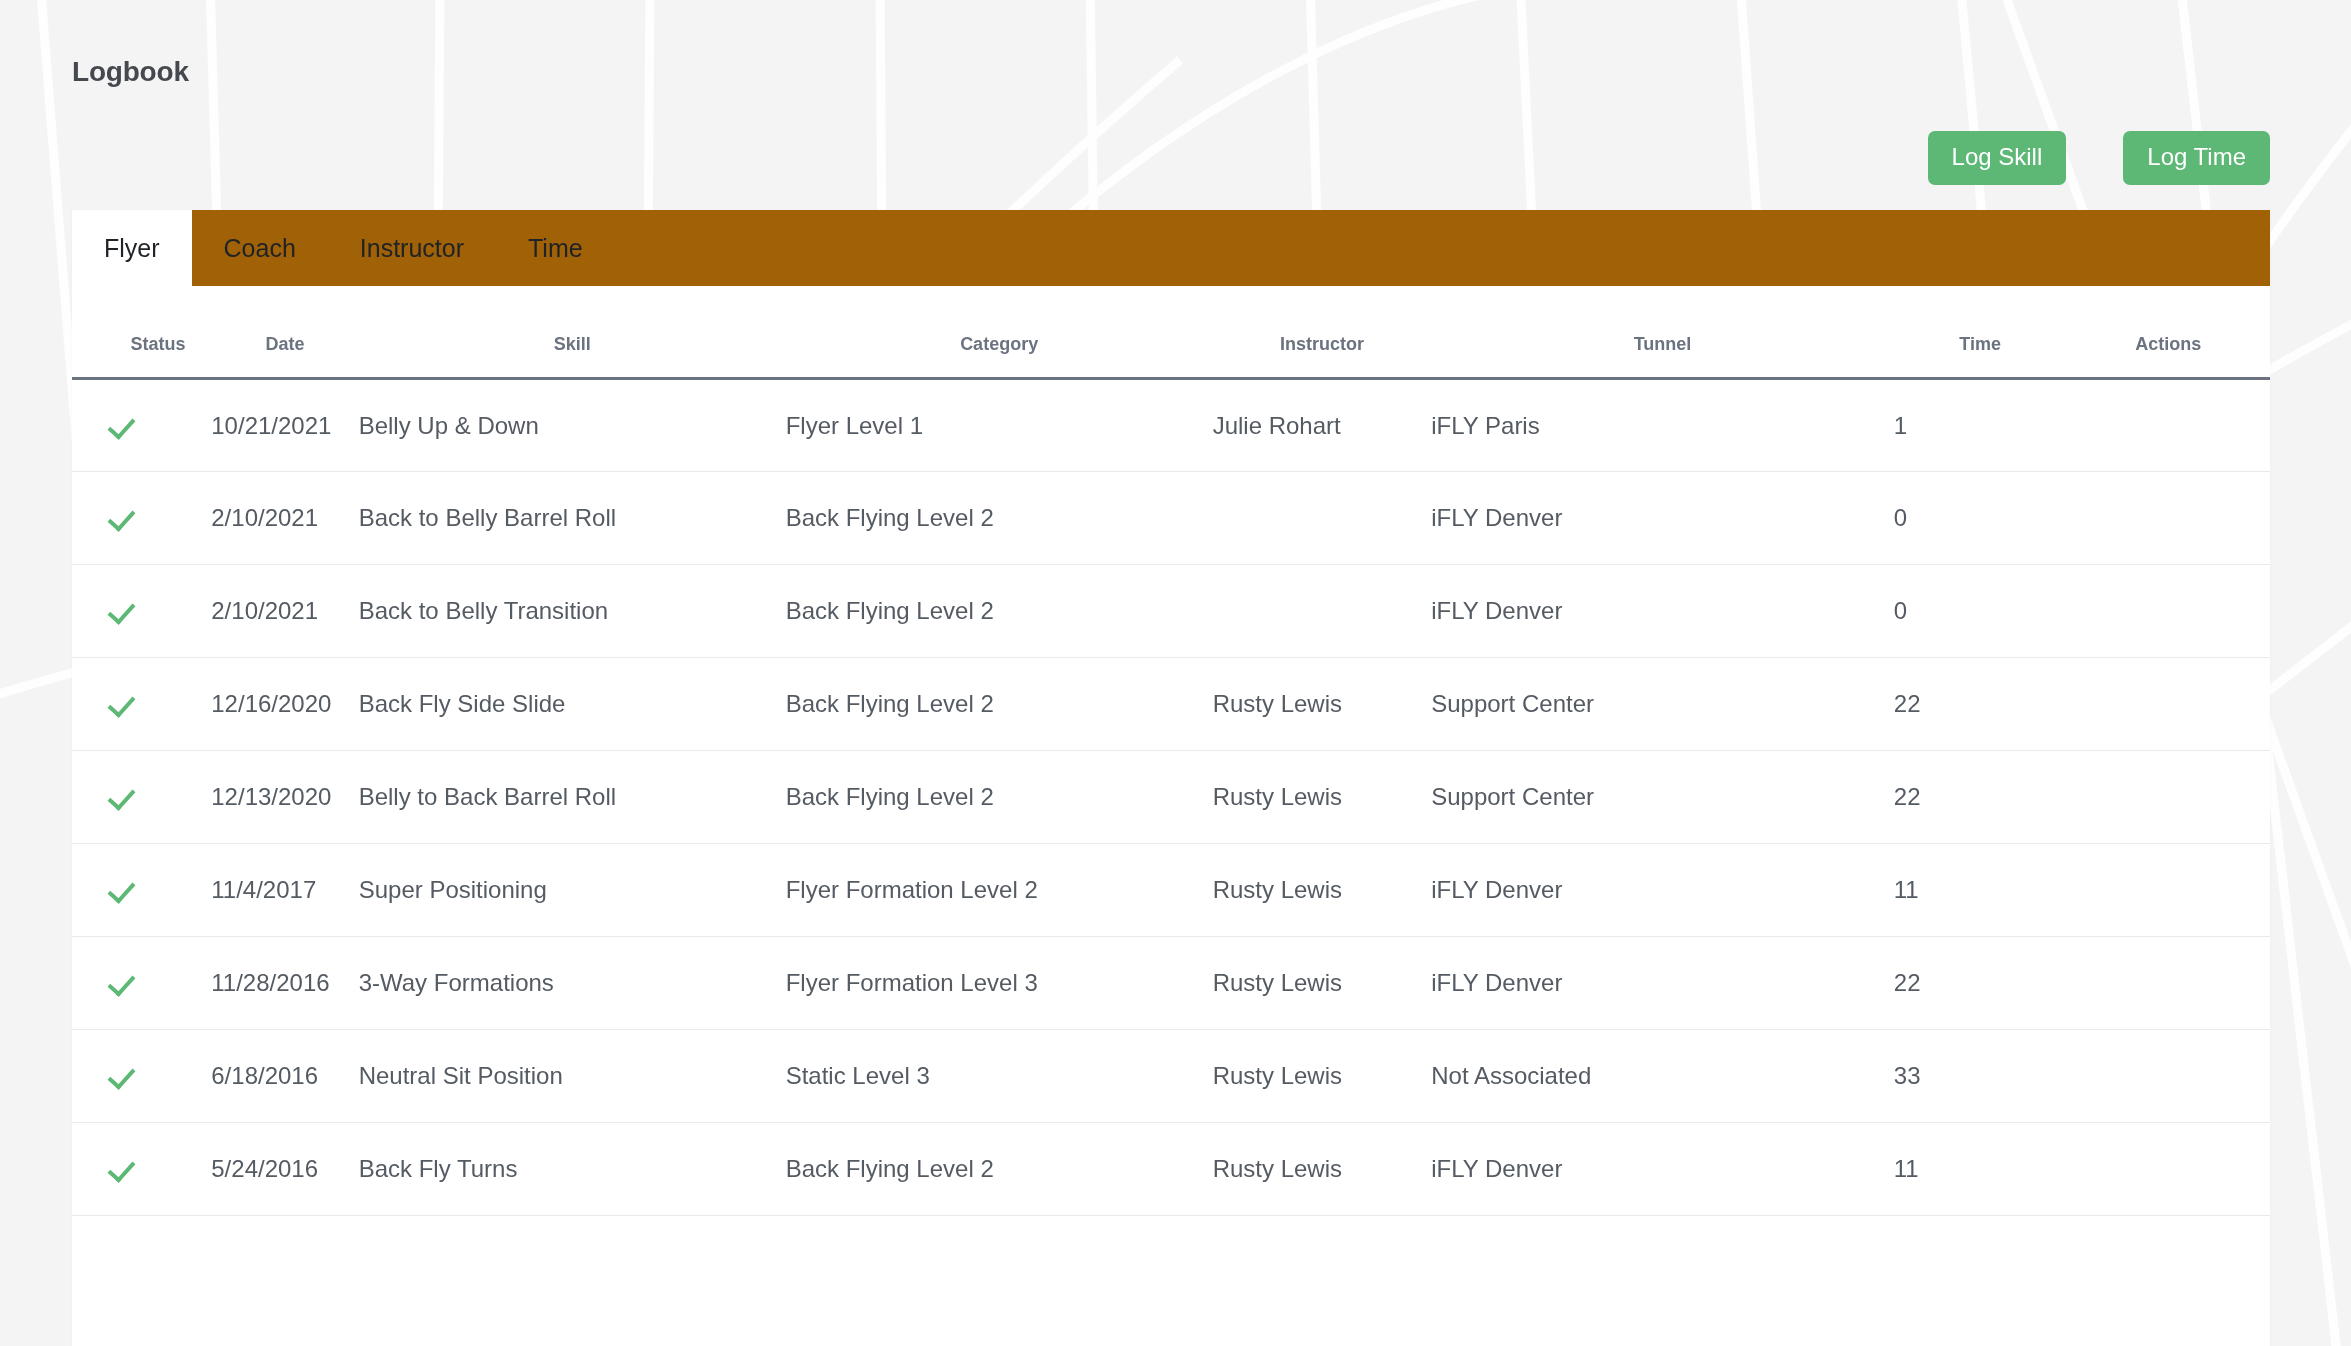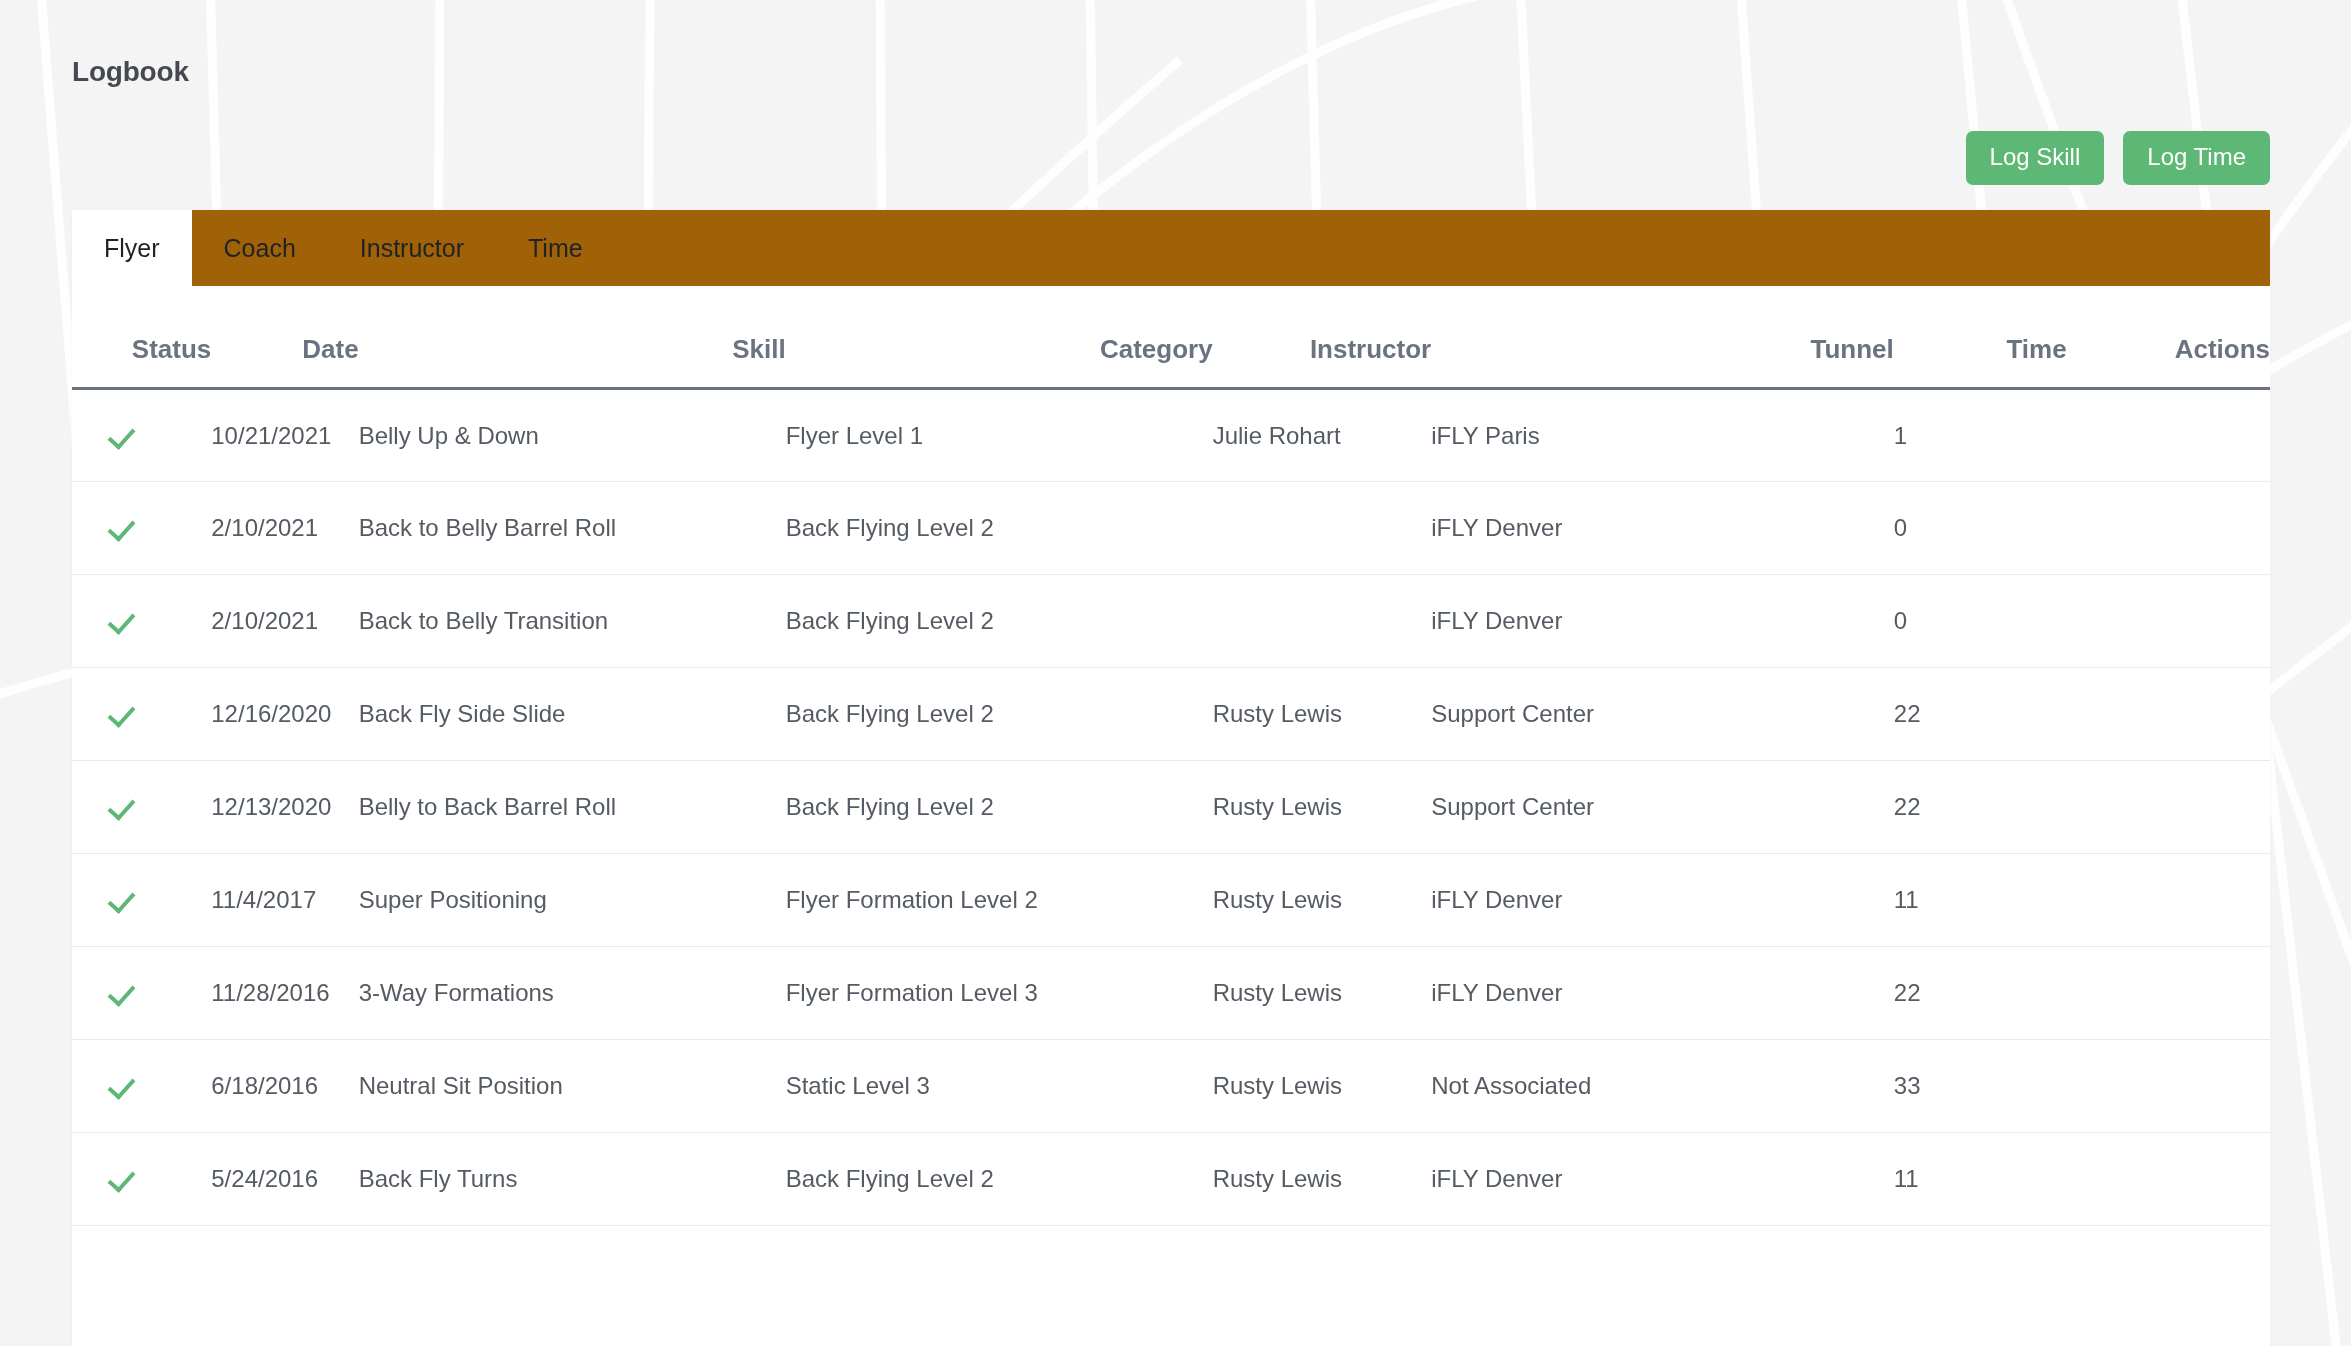--- a/index.html
+++ b/index.html
@@ -58,20 +58,21 @@
     color: #ffffff;
     border: none;
     border-radius: 7px;
     font-family: "Liberation Sans", sans-serif;
     font-size: 24px;
     font-weight: 400;
     padding: 14px 24px 16px 24px;
     line-height: 1;
     cursor: pointer;
     white-space: nowrap;
+    margin-left: 38px;
   }
 
   
   #logbook-card {
     position: absolute;
     left: 72px;
     top: 210px;
     width: 2198px;
     min-height: 1200px;
     background: #ffffff;
@@ -106,24 +107,24 @@
   }
 
   
   #logbook-table {
     width: 100%;
     border-collapse: collapse;
     table-layout: fixed;
   }
 
   #logbook-table thead th {
-    font-size: 26px;
+    font-size: 18px;
     font-weight: 700;
     color: #6b7280;
-    text-align: right;
+    text-align: center;
     padding: 48px 0 22px 0;
     border-bottom: 3px solid #6b7280;
     vertical-align: bottom;
     white-space: nowrap;
   }
 
   #logbook-table tbody td {
     font-size: 24px;
     color: #555b63;
     padding: 26px 0 26px 0;

